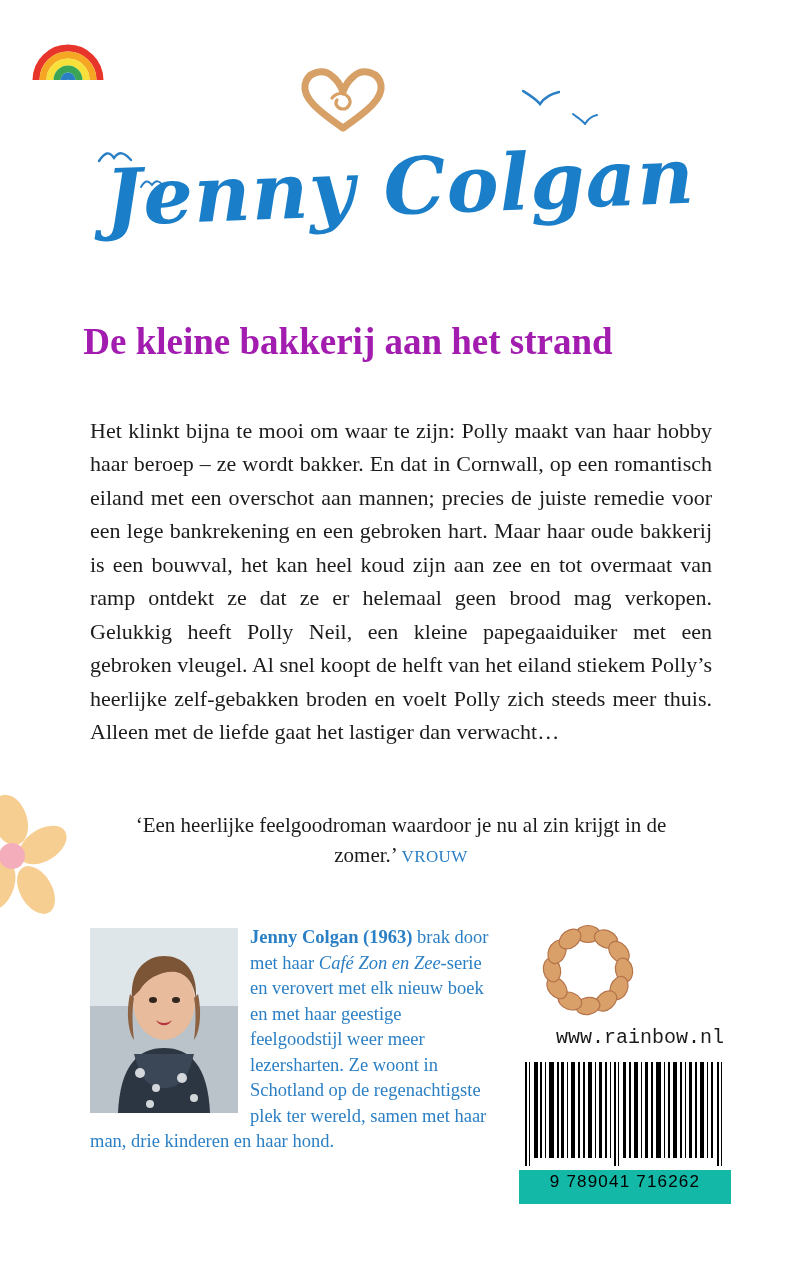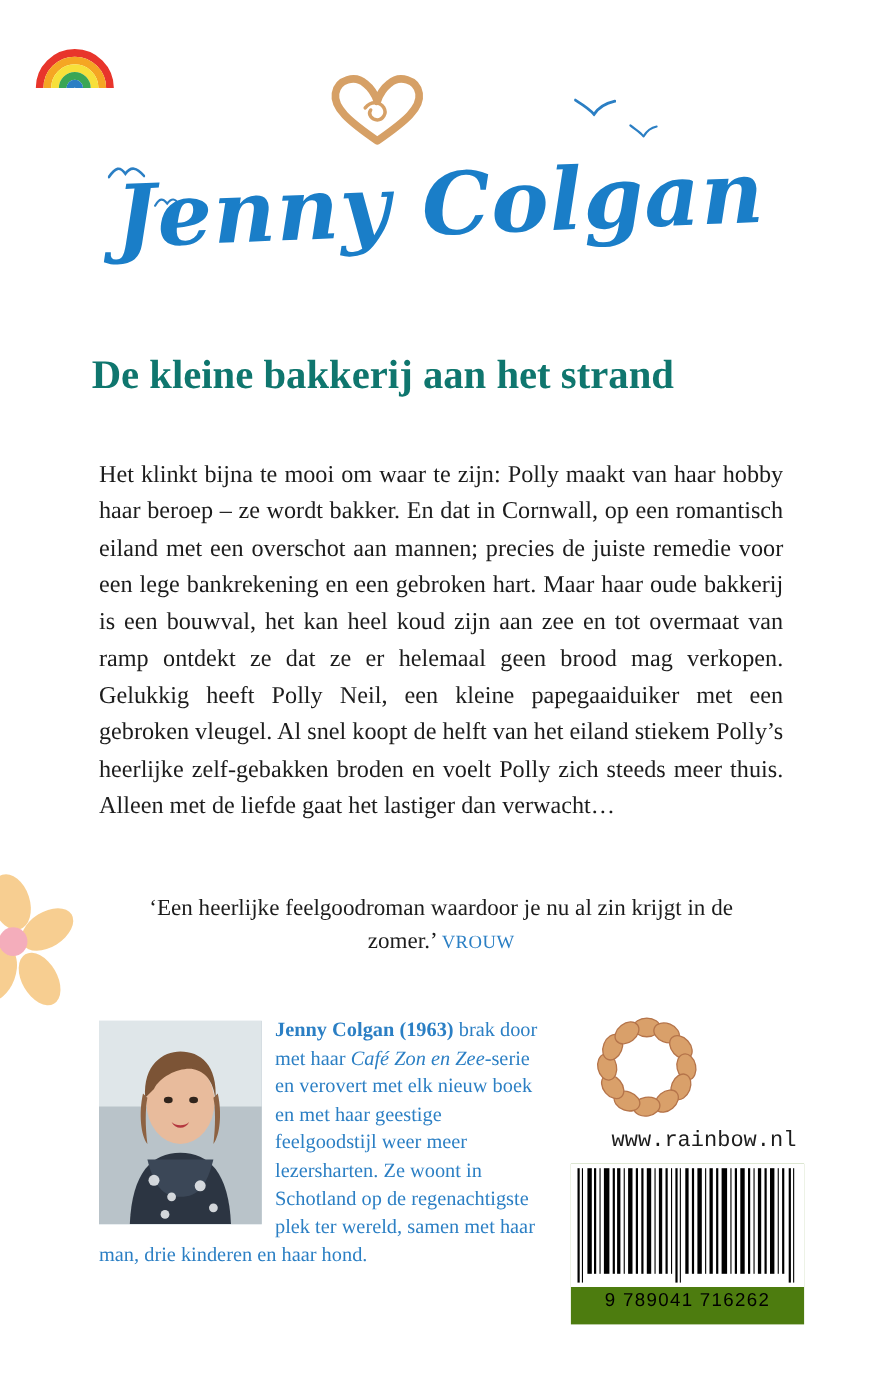--- a/index.html
+++ b/index.html
@@ -63,21 +63,21 @@
   
   .book-title {
     position: absolute;
     top: 296px;
     left: 0;
     width: 696px;
     text-align: center;
     font-family: "Liberation Serif", serif;
     font-size: 37px;
     line-height: 1.12;
-    color: #0f766e;
+    color: #a21caf;
   }
 
   
   .blurb {
     position: absolute;
     top: 392px;
     left: 90px;
     width: 622px;
     font-size: 22px;
     line-height: 1.52;
@@ -144,21 +144,21 @@
     font-size: 20px;
     color: #1c1c1c;
     font-family: Liberation Mono, monospace;
   }
   .barcode-wrap {
     position: absolute;
     top: 1058px;
     left: 519px;
     width: 212px;
     height: 146px;
-    background: #4d7c0f;
+    background: #14b8a6;
   }
   .barcode {
     width: 212px;
     height: 112px;
     display: block;
   }
   .isbn {
     font-family: "Liberation Sans", sans-serif;
     font-size: 17px;
     letter-spacing: 1.2px;

